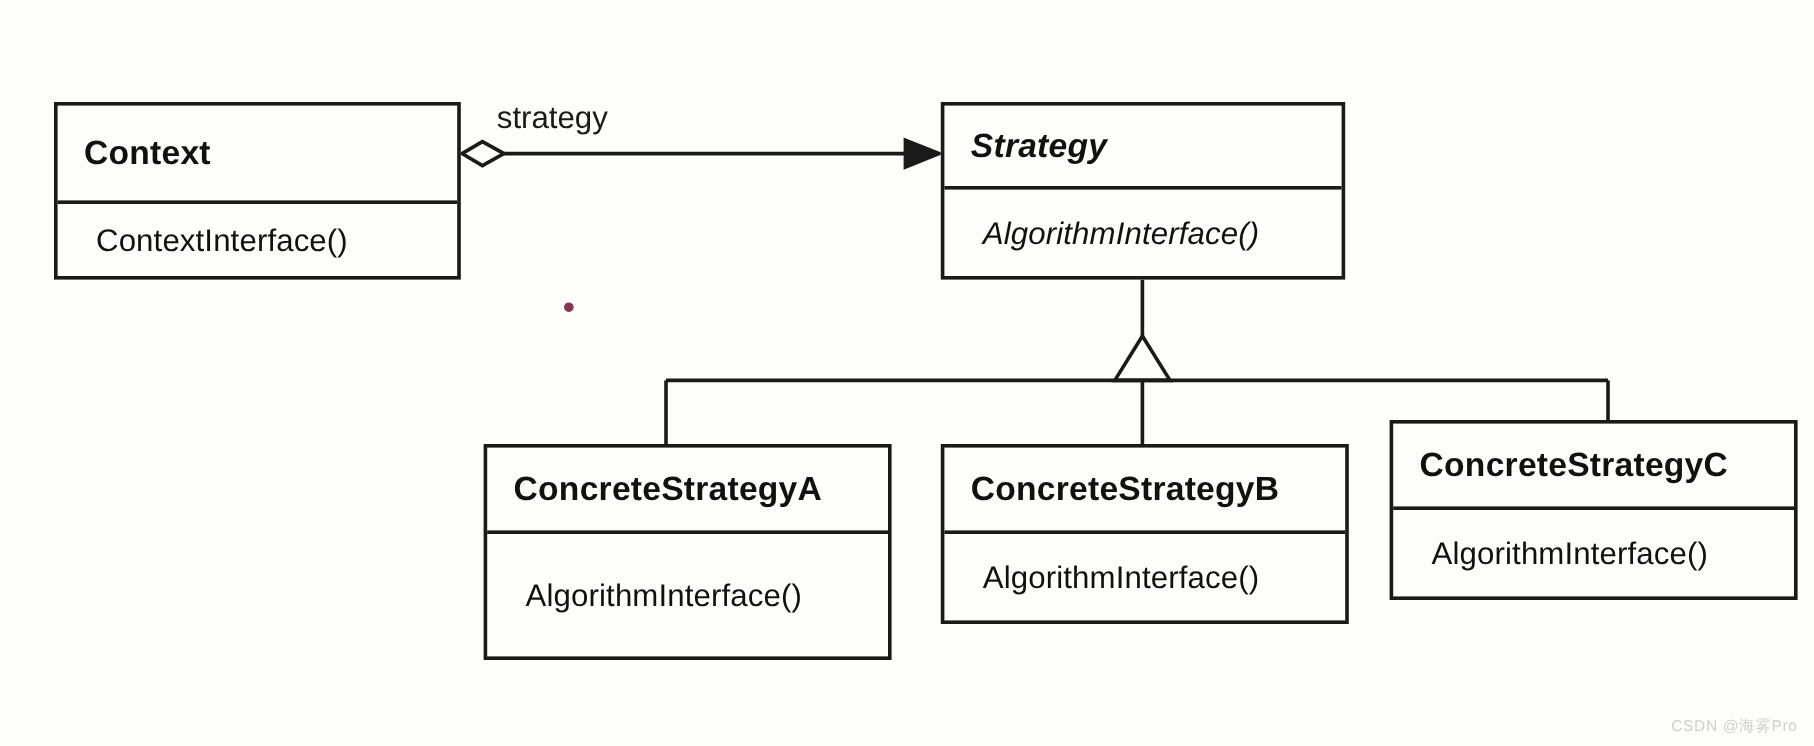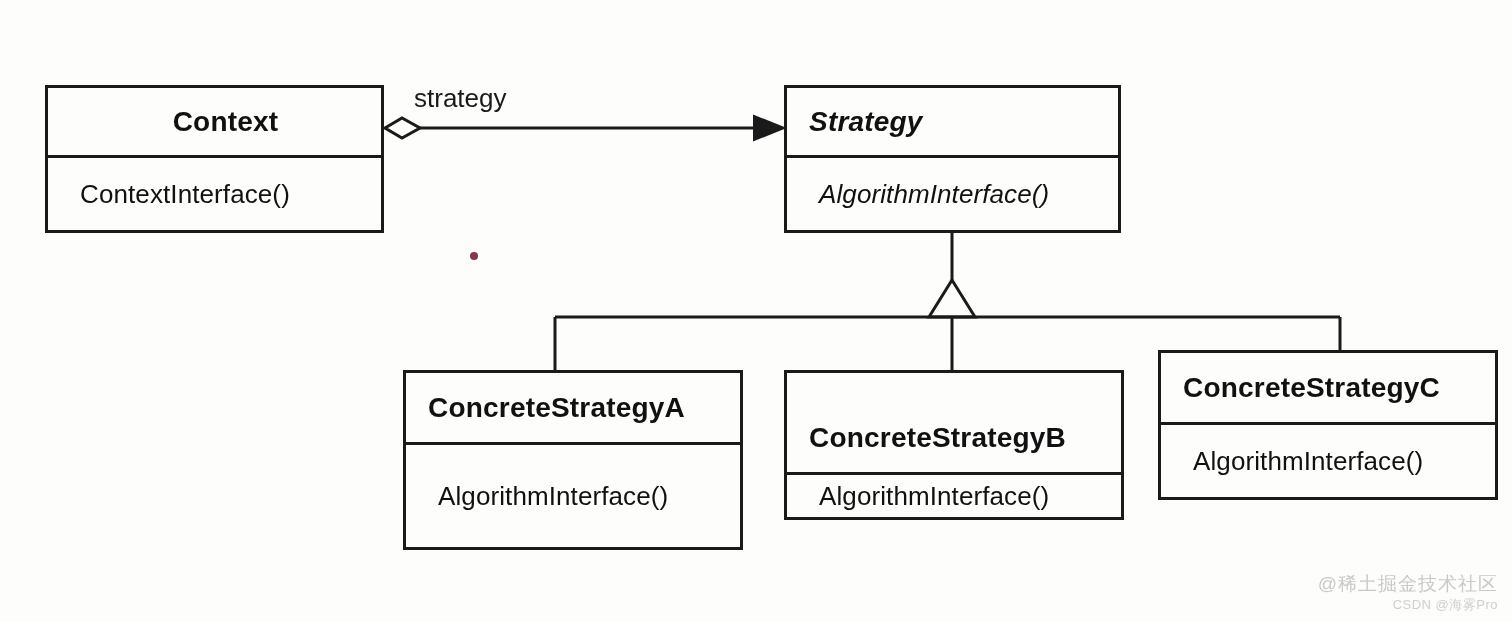--- a/index.html
+++ b/index.html
@@ -57,30 +57,30 @@
     letter-spacing: 0.1px;
     white-space: nowrap;
   }
   .abstract .uml-class-name,
   .abstract .uml-member {
     font-style: italic;
   }
 
   
   #class-context        { left: 45px;   top: 85px;  width: 339px;  height: 148px; }
-  #class-context .uml-name-compartment { height: 70px; justify-content: center; }
+  #class-context .uml-name-compartment { height: 82px; }
 
   #class-strategy       { left: 784px;  top: 85px;  width: 337px;  height: 148px; }
   #class-strategy .uml-name-compartment { height: 70px; }
 
   #class-concrete-a     { left: 403px;  top: 370px; width: 340px;  height: 180px; }
   #class-concrete-a .uml-name-compartment { height: 72px; }
 
   #class-concrete-b     { left: 784px;  top: 370px; width: 340px;  height: 150px; }
-  #class-concrete-b .uml-name-compartment { height: 72px; margin-top: 30px; }
+  #class-concrete-b .uml-name-compartment { height: 72px; }
 
   #class-concrete-c     { left: 1158px; top: 350px; width: 340px;  height: 150px; }
   #class-concrete-c .uml-name-compartment { height: 72px; }
 
   #association-label {
     position: absolute;
     left: 414px;
     top: 83px;
     font-size: 26px;
     color: #1a1a1a;
@@ -199,17 +199,16 @@
       <span class="uml-class-name">ConcreteStrategyC</span>
     </div>
     <div class="uml-members-compartment">
       <span class="uml-member">AlgorithmInterface()</span>
     </div>
   </div>
 
   <div id="speck-artifact"></div>
 
   <div id="watermark">
-    <span class="wm-primary">@稀土掘金技术社区</span>
     <span class="wm-secondary">CSDN @海雾Pro</span>
   </div>
 
 </div>
 
 </body></html>

